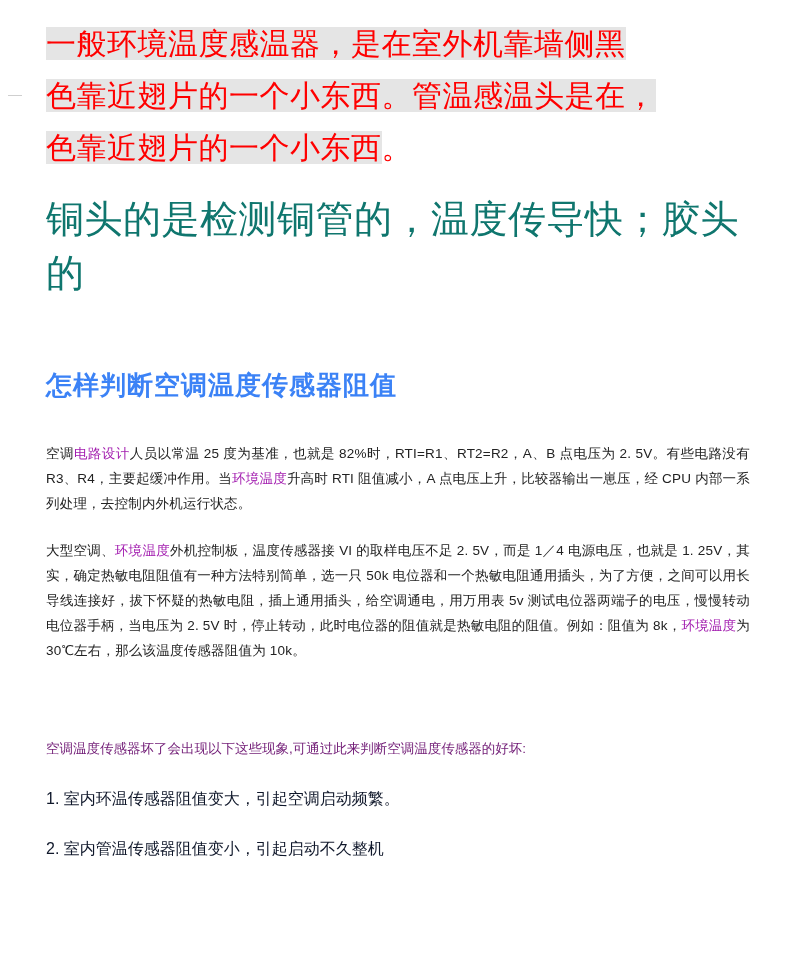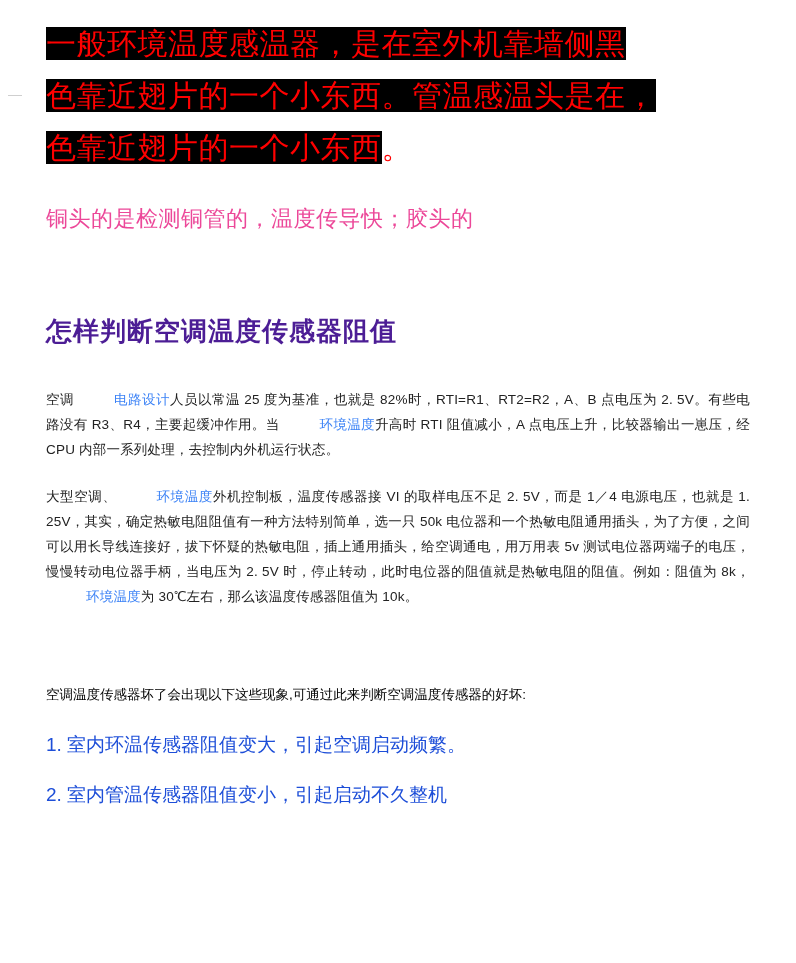--- a/index.html
+++ b/index.html
@@ -31,69 +31,68 @@
   }
   .para-red {
     color: #ff0000;
     font-size: 30px;
     line-height: 52px;
     font-weight: 400;
     margin: 0 0 6px 0;
     letter-spacing: 0.5px;
   }
   .para-red .hl {
-    background: #000000;
+    background: #e5e5e5;
   }
   .para-red .tail {
     color: #ff0000;
   }
   .para-black {
-    color: #ec4899;
-    font-size: 22px;
+    color: #0f766e;
+    font-size: 38px;
     line-height: 54px;
     margin: 18px 0 0 0;
     letter-spacing: 0.5px;
   }
   .heading-red {
-    color: #4c1d95;
+    color: #3b82f6;
     font-size: 26px;
     font-weight: bold;
     margin: 0;
     letter-spacing: 1px;
   }
   .h1-wrap { margin-top: 68px; }
   .h2-wrap { margin-top: 74px; }
   .body-sm {
     color: #222222;
     font-size: 13.5px;
     line-height: 25px;
     margin: 0;
     letter-spacing: 0.2px;
     text-align: justify;
   }
   .body-sm.first { margin-top: 38px; }
   .body-sm.second { margin-top: 22px; }
   .link {
-    color: #3b82f6;
-    margin-left: 40px;
+    color: #a21caf;
   }
   .underline-wavy {
     text-decoration-color: #e05b5b;
     text-decoration-style: wavy;
     text-decoration-thickness: 1px;
   }
   .intro-line {
-    color: #000000;
+    color: #701a75;
     font-size: 13.5px;
     line-height: 24px;
     margin: 36px 0 0 0;
   }
   .list-item {
-    color: #1d4ed8;
-    font-size: 19px;
+    color: #0f172a;
+    font-size: 16px;
     line-height: 24px;
     margin: 26px 0 0 0;
   }
 </style>
 </head>
 <body>
 
 <div class="page">
 
   <div class="left-mark"></div>

